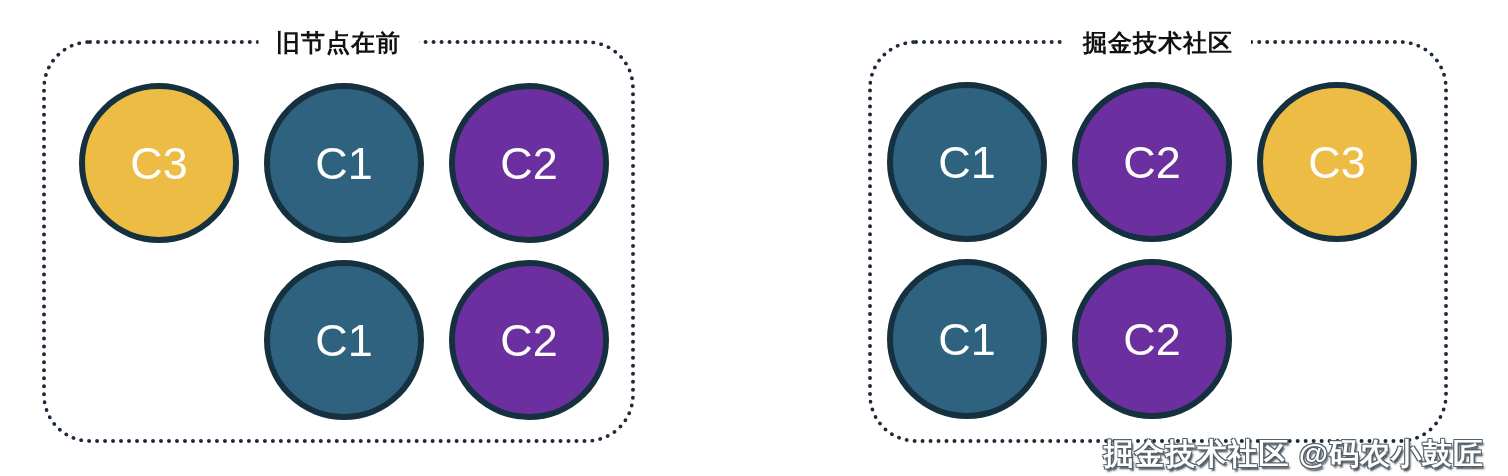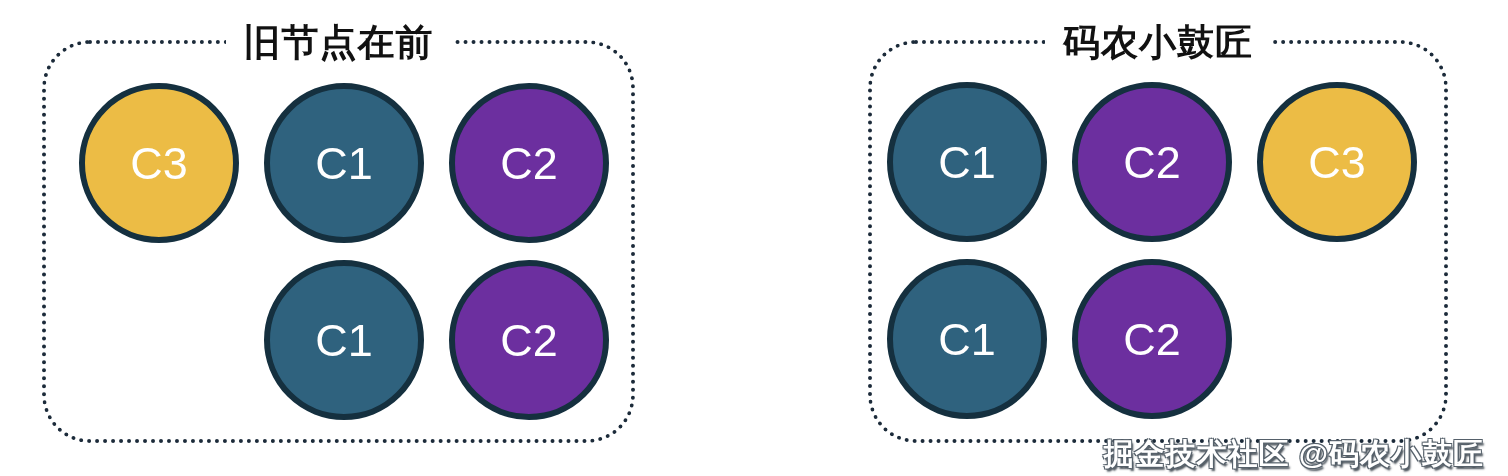--- a/index.html
+++ b/index.html
@@ -14,21 +14,21 @@
   }
   .panel{
     position:absolute; top:40px; height:403px; box-sizing:border-box;
     border:4px dotted var(--panel-border); border-radius:48px; background:transparent;
   }
   .panel-left{ left:42px;  width:593px; }
   .panel-right{ left:868px; width:580px; }
   .panel-title{
     position:absolute; top:-21px; left:50%; transform:translateX(-50%);
     background:#ffffff; padding:0 18px; white-space:nowrap;
-    font-size:37px; font-weight:600; color:var(--title-text); line-height:40px;
+    font-size:24px; font-weight:600; color:var(--title-text); line-height:40px;
     letter-spacing:1px;
   }
   .grid{
     display:grid; grid-template-columns:repeat(3,160px);
     column-gap:25px; row-gap:17px;
   }
   .panel-left  .grid{ padding:39px 0 0 33px; }
   .panel-right .grid{ padding:38px 0 0 15px; }
   .circle{
     width:160px; height:160px; box-sizing:border-box; border-radius:50%;
@@ -57,21 +57,21 @@
         <div class="circle" style="background: rgb(236, 188, 69);">C3</div>
         <div class="circle" style="background: rgb(47, 98, 126);">C1</div>
         <div class="circle" style="background: rgb(108, 47, 159);">C2</div>
         <div class="circle-placeholder"></div>
         <div class="circle" style="background: rgb(47, 98, 126);">C1</div>
         <div class="circle" style="background: rgb(108, 47, 159);">C2</div>
       </div>
   </div>
 
   <div class="panel panel-right">
-    <div class="panel-title">码农小鼓匠</div>
+    <div class="panel-title">掘金技术社区</div>
     <div class="grid">
         <div class="circle" style="background: rgb(47, 98, 126);">C1</div>
         <div class="circle" style="background: rgb(108, 47, 159);">C2</div>
         <div class="circle" style="background: rgb(236, 188, 69);">C3</div>
         <div class="circle" style="background: rgb(47, 98, 126);">C1</div>
         <div class="circle" style="background: rgb(108, 47, 159);">C2</div>
         <div class="circle-placeholder"></div>
       </div>
   </div>
 

